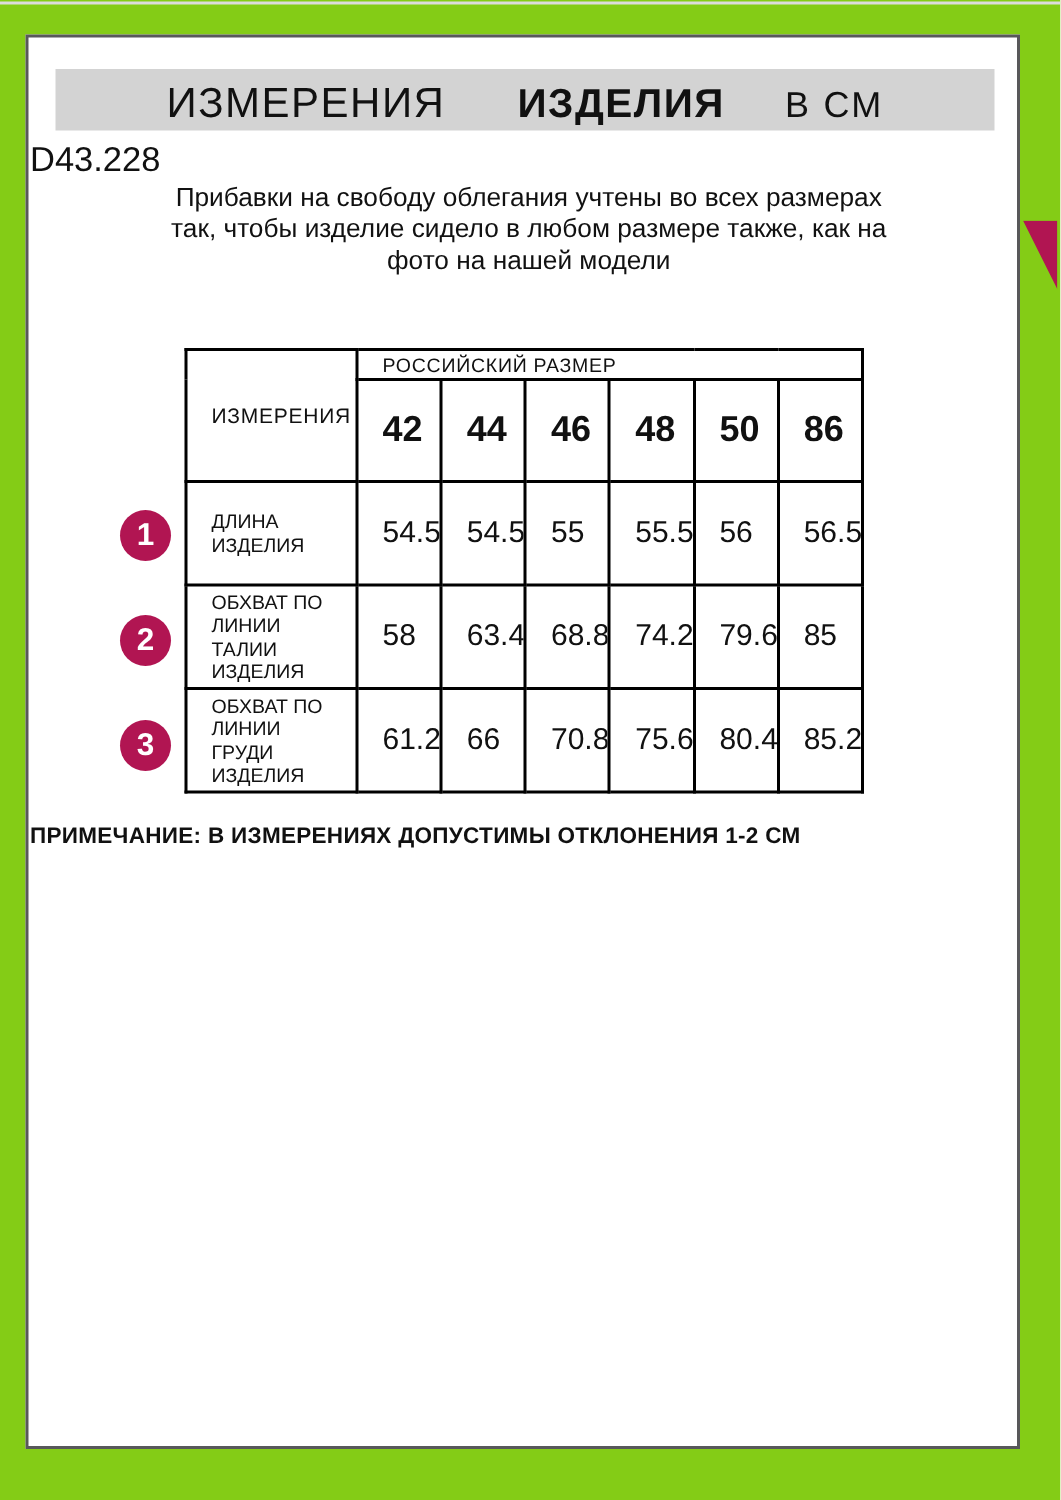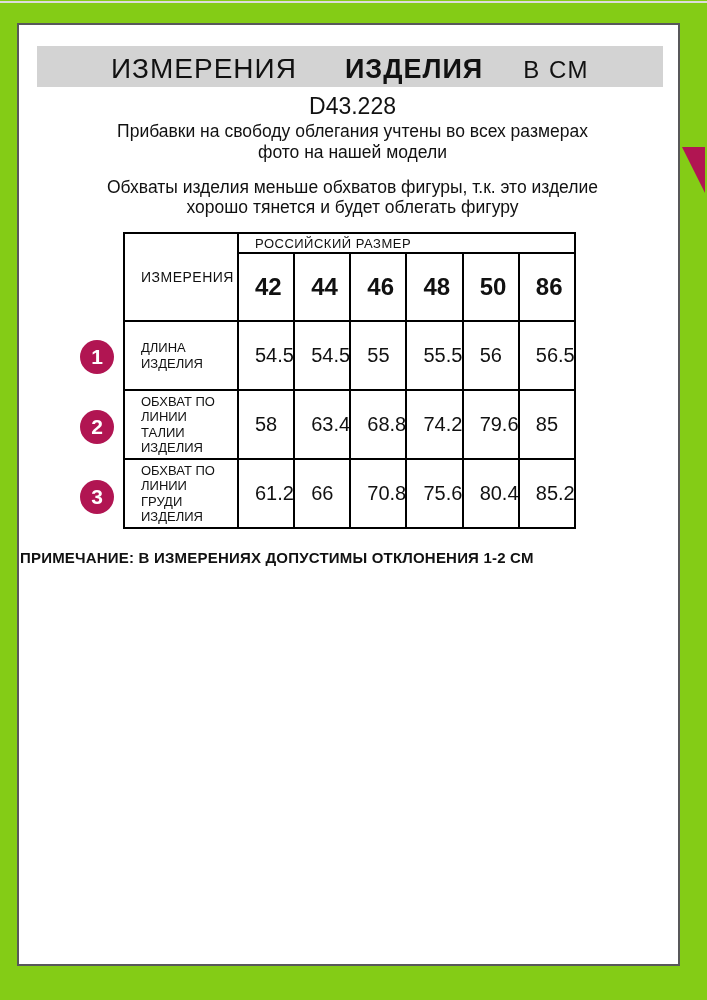--- a/index.html
+++ b/index.html
@@ -12,21 +12,21 @@
   .page-frame { position:absolute; left:17px; top:23px; width:663px; height:943px;
                 border:2px solid #58585a; background:#fff; }
 
   .title-bar { position:absolute; left:37px; top:46px; width:626px; height:41px;
                background:#d3d3d3; display:flex; align-items:baseline; justify-content:center;
                padding-top:7px; }
   .title-regular { font-size:28px; letter-spacing:1px; font-weight:400; }
   .title-bold    { font-size:27px; letter-spacing:1px; font-weight:700; margin-left:48px; }
   .title-units   { font-size:24px; letter-spacing:1.5px; font-weight:400; margin-left:40px; }
 
-  .product-code { position:absolute; left:20px; top:93px; width:665px; text-align:center;
+  .product-code { position:absolute; left:20px; top:93px; width:665px; 
                   font-size:23px; }
   .intro-1 { position:absolute; left:20px; top:121px; width:665px; text-align:center;
              font-size:17.5px; line-height:21px; }
   .intro-2 { position:absolute; left:20px; top:177px; width:665px; text-align:center;
              font-size:17.5px; line-height:20px; }
 
   table.size-table { position:absolute; left:123px; top:232px; width:453px;
                      border-collapse:collapse; table-layout:fixed; }
   table.size-table td { border:2px solid #000; vertical-align:middle;
                         overflow:hidden;padding-left:16px; }
@@ -59,27 +59,24 @@
   <div class="title-bar">
     <span class="title-regular">ИЗМЕРЕНИЯ</span>
     <span class="title-bold">ИЗДЕЛИЯ</span>
     <span class="title-units">В СМ</span>
   </div>
 
   <div class="product-code">D43.228</div>
 
   <div class="intro-1">
     <div>Прибавки на свободу облегания учтены во всех размерах</div>
+    <div>так, чтобы изделие сидело в любом размере также, как на</div>
     <div>фото на нашей модели</div>
   </div>
 
-  <div class="intro-2">
-    <div>Обхваты изделия меньше обхватов фигуры, т.к. это изделие</div>
-    <div>хорошо тянется и будет облегать фигуру</div>
-  </div>
 
   <table class="size-table">
     <tbody>
         <tr>
       <td class="meas-header" rowspan="2">ИЗМЕРЕНИЯ</td>
       <td class="group-header" colspan="6">РОССИЙСКИЙ РАЗМЕР</td>
     </tr>
     <tr>
       <td class="size-cell">42</td>
       <td class="size-cell">44</td>

